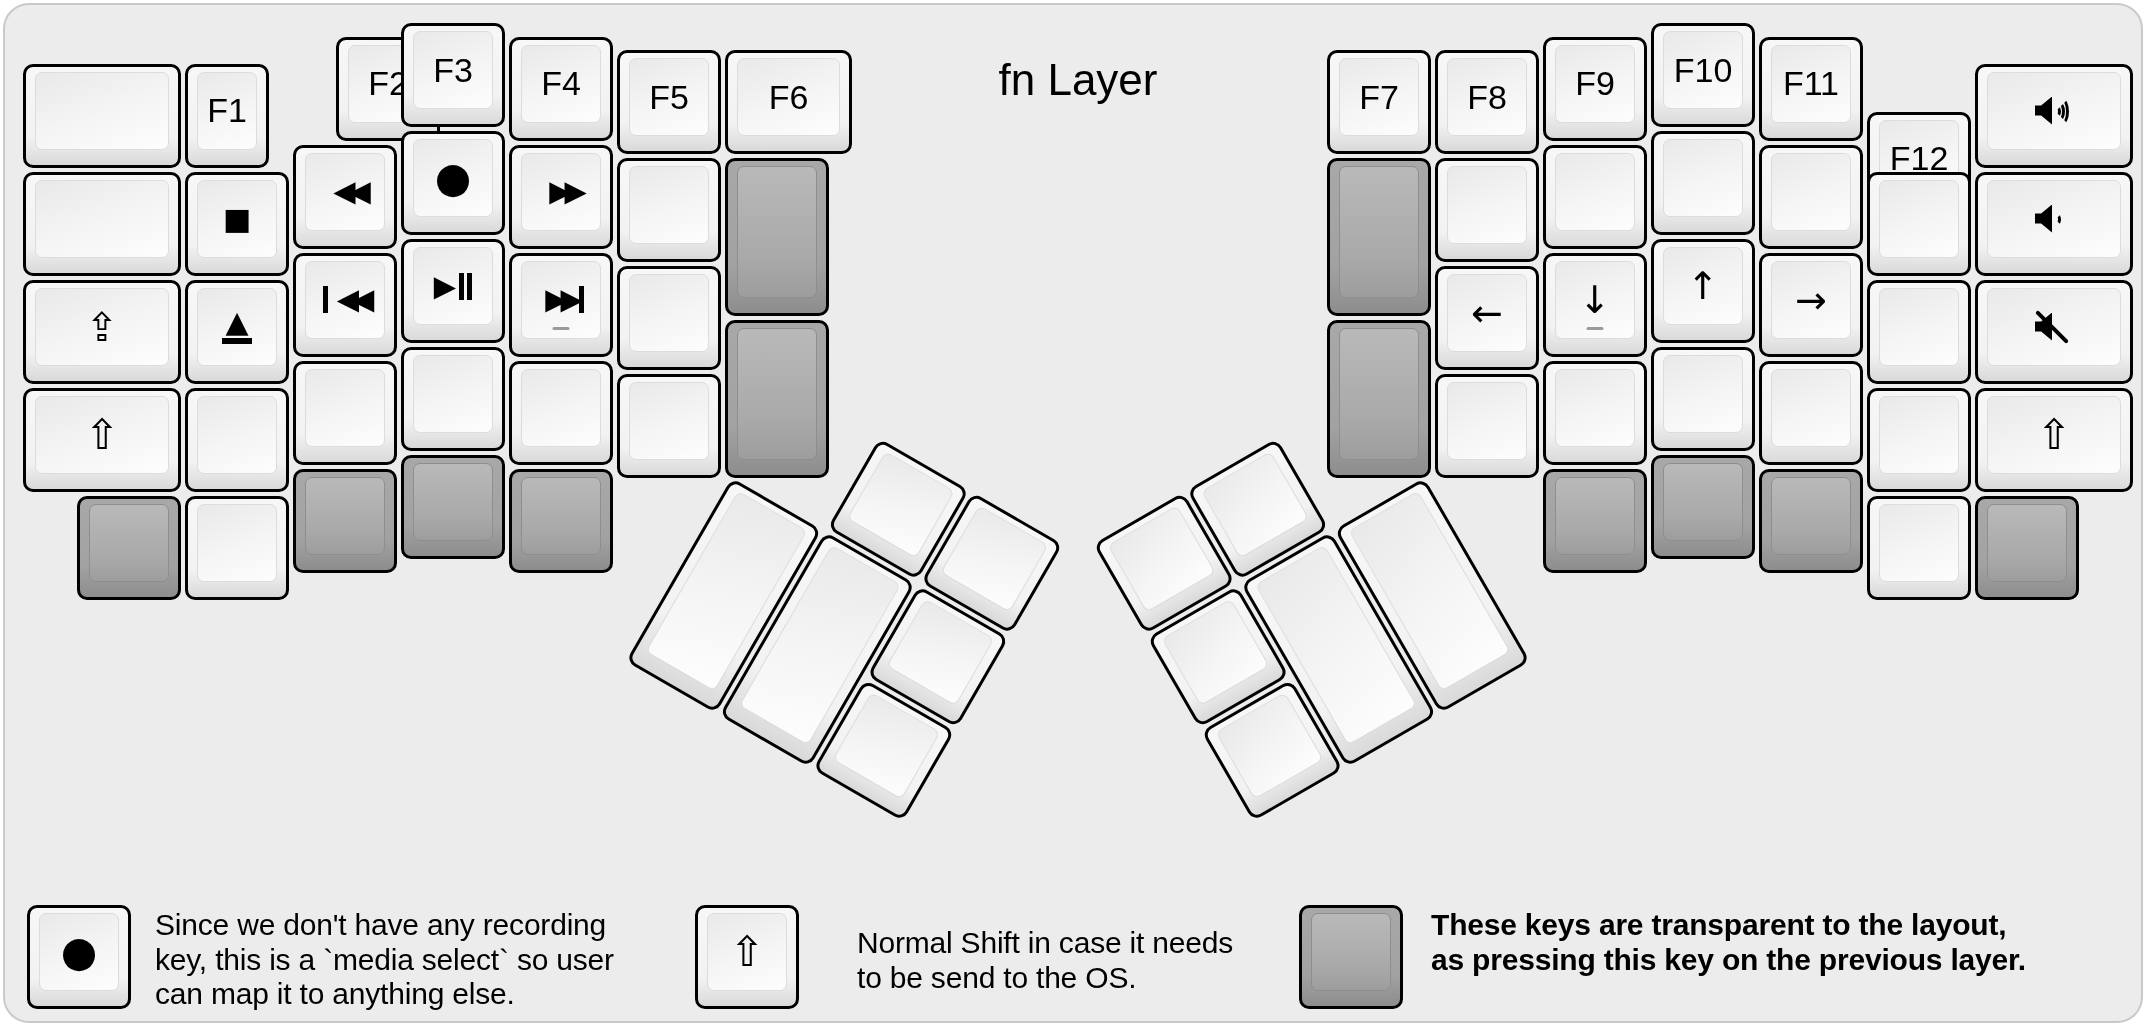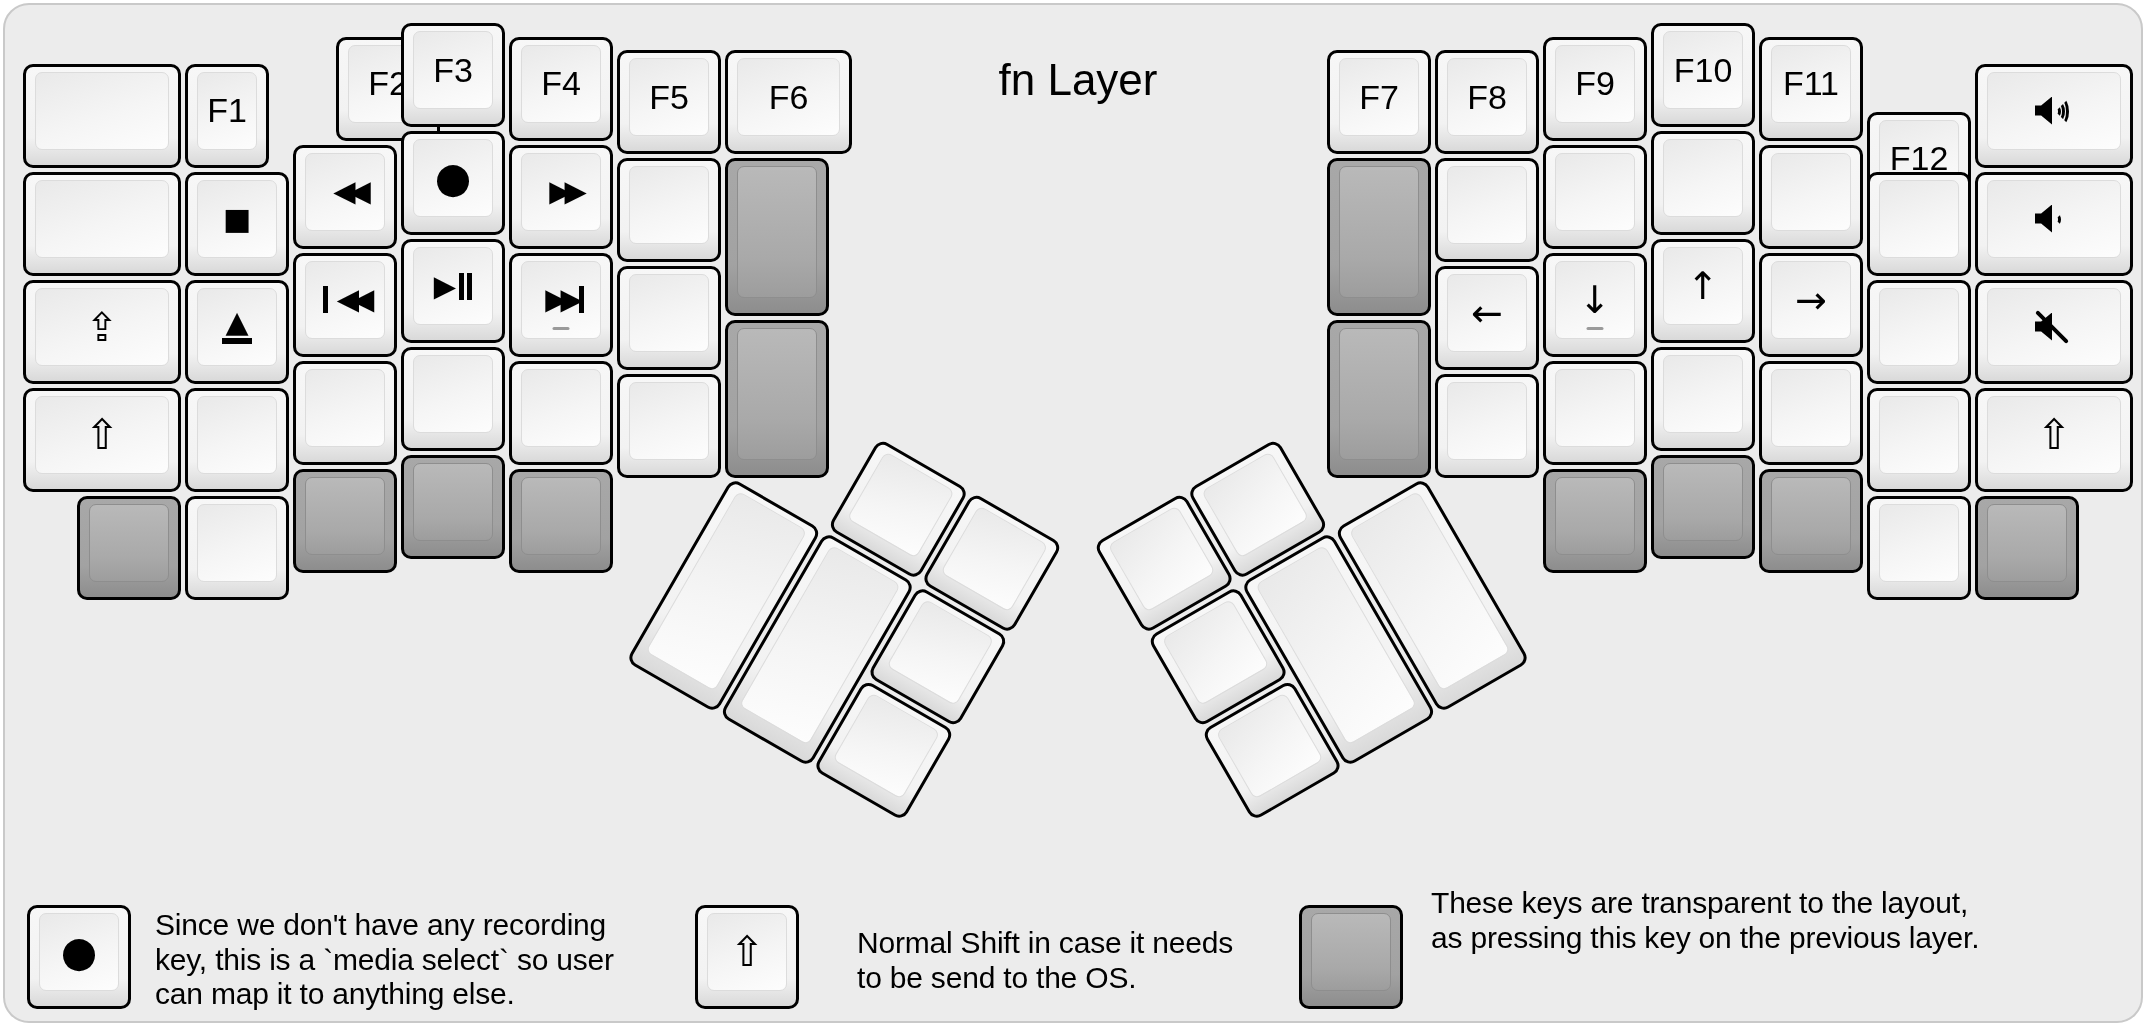--- a/index.html
+++ b/index.html
@@ -37,21 +37,21 @@
   .wave{position:absolute;border:3px solid transparent;border-right:3px solid #000;border-radius:50%;box-sizing:border-box;}
   .wave1{left:24px;top:12px;width:8px;height:11px;}
   .wave2{left:25px;top:8px;width:11px;height:19px;}
   .wave3{left:26px;top:4px;width:14px;height:27px;}
   .slash{position:absolute;left:21px;top:-5px;width:4px;height:44px;background:#000;transform:rotate(-45deg);border-radius:2px;}
   .homing{position:absolute;bottom:8px;left:50%;transform:translateX(-50%);width:17px;height:3px;background:#9a9a9a;border-radius:2px;}
   .title{position:absolute;left:1073px;top:50px;transform:translateX(-50%);font-size:44px;color:#000;white-space:nowrap;}
   .legend-text{position:absolute;font-size:30px;line-height:34.5px;color:#000;letter-spacing:-0.2px;white-space:nowrap;}
   #lt1{left:150px;top:903px;}
   #lt2{left:852px;top:921px;}
-  #lt3{left:1426px;top:881px;}
+  #lt3{left:1426px;top:903px;font-weight:bold;}
 </style>
 </head>
 <body>
 
 <div class="canvas">
   <div class="board">
       <div class="cluster" style="left: 16px; top: 16px;">
         <div class="key white" style="left: 2px; top: 42.5px; width: 158px; height: 104px;">
           <div class="keytop"></div>
         </div>

